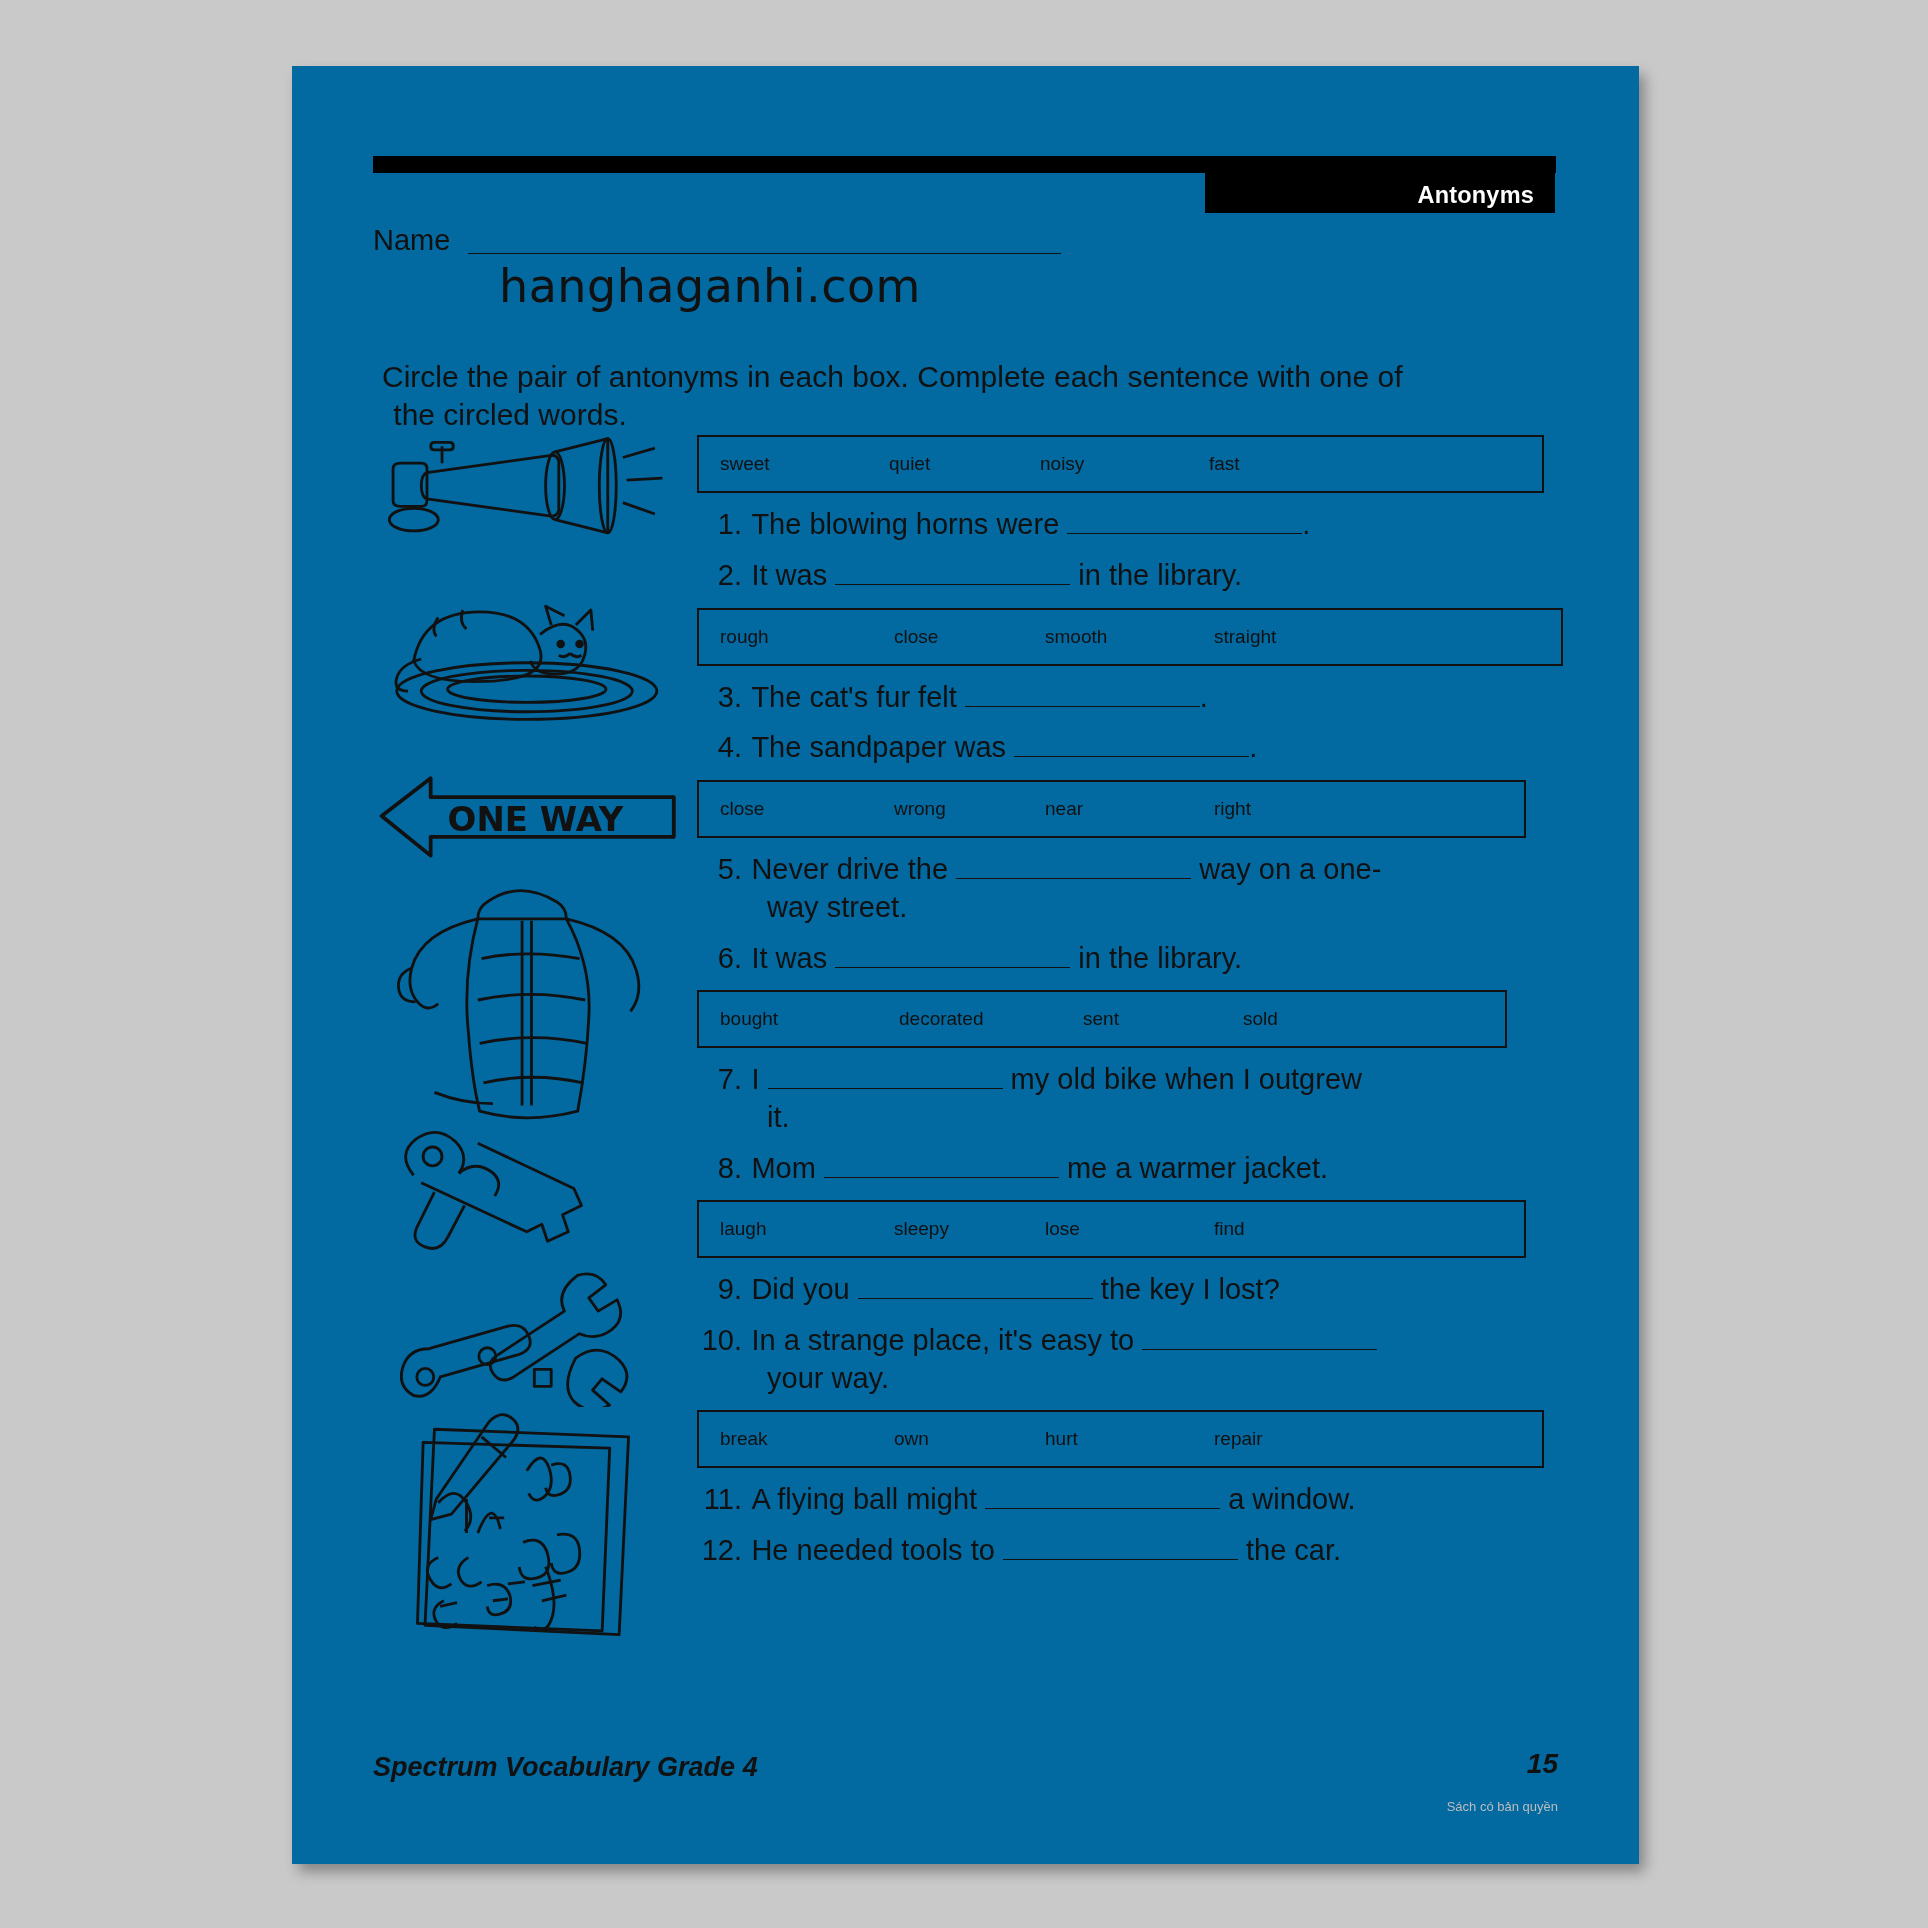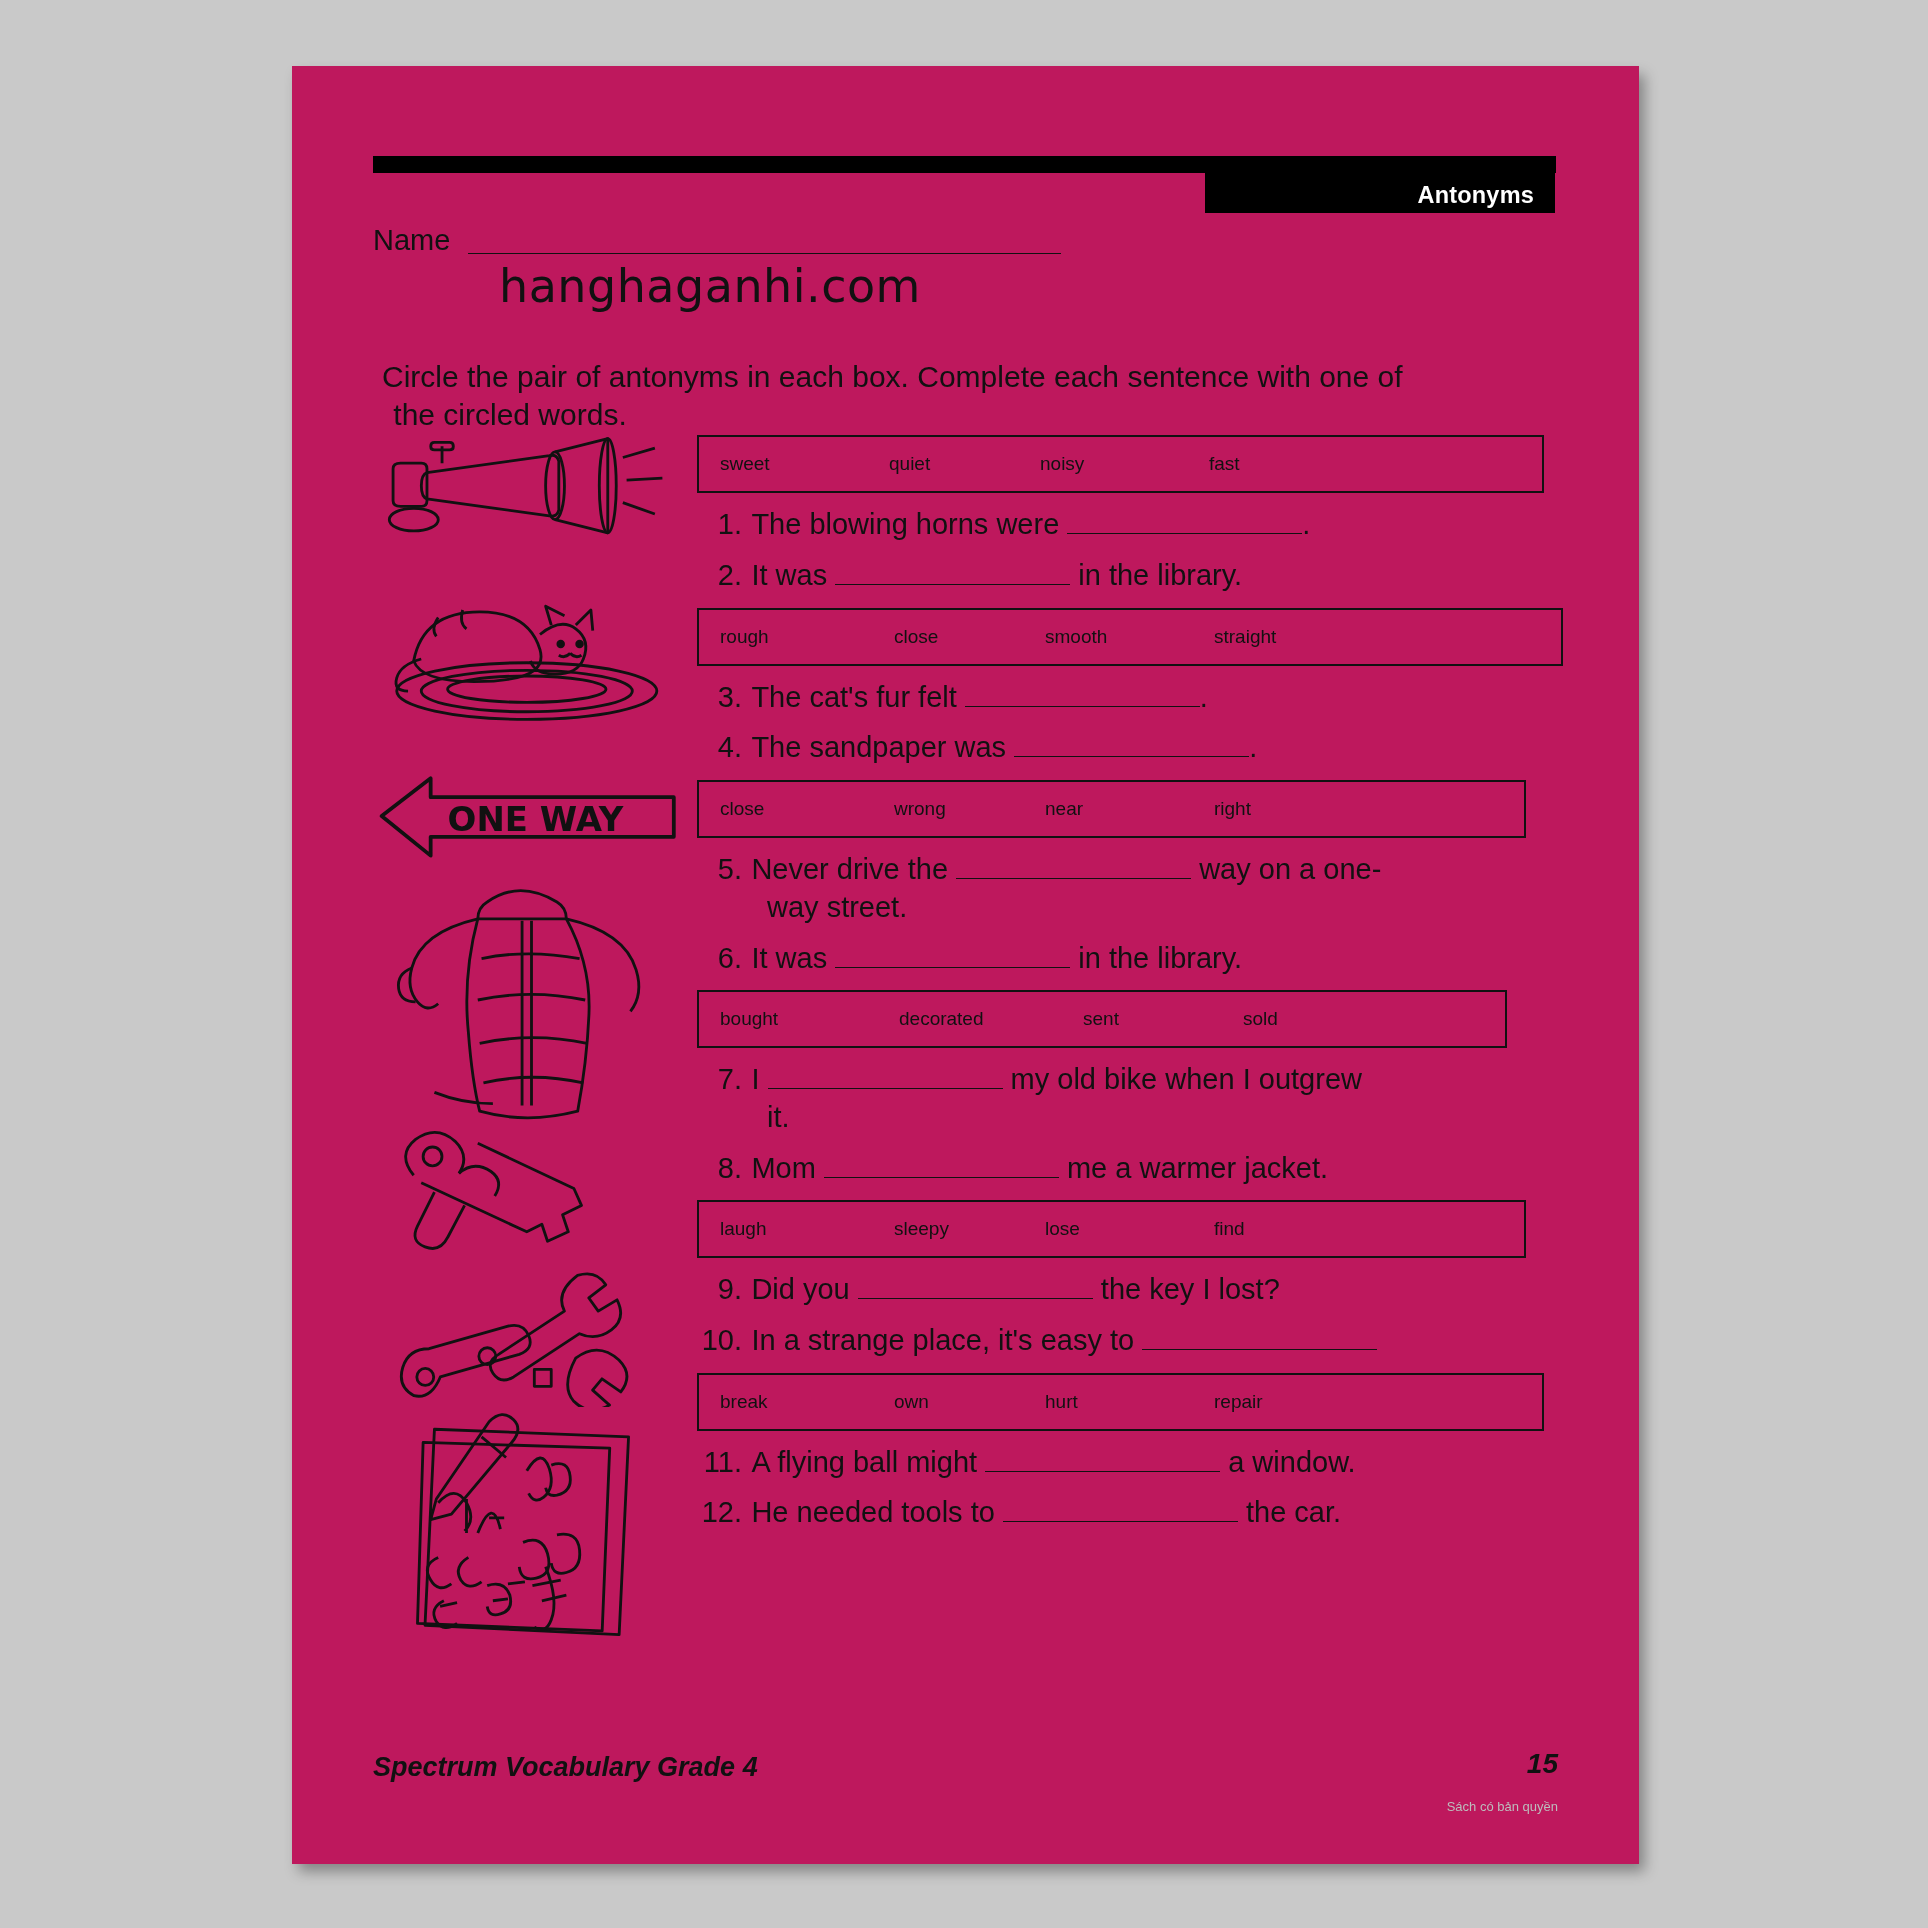--- a/index.html
+++ b/index.html
@@ -11,21 +11,21 @@
     overflow: hidden;
     font-family: "Liberation Sans", sans-serif;
   }
 
   .page {
     position: absolute;
     left: 292px;
     top: 66px;
     width: 1347px;
     height: 1798px;
-    background: #be185d;
+    background: #0369a1;
     box-shadow: 5.6px 7.5px 13px rgba(0,0,0,0.35);
   }
 
   
   .header-bar {
     position: absolute;
     left: 81px;
     top: 90px;
     width: 1183px;
     height: 17px;
@@ -394,20 +394,21 @@
       <span class="txt">Did you </span>
       <span class="blank" style="width:235px"></span>
       <span class="txt"> the key I lost?</span>
     </div>
 
     <div class="sentence">
       <span class="num">10.</span>
       <span class="txt">In a strange place, it's easy to </span>
       <span class="blank" style="width:235px"></span>
       <span class="txt"></span>
+      <span class="cont">your way.</span>
     </div>
 
     <div class="wordbox" style="width:847px">
       <span style="width:174px">break</span>
       <span style="width:151px">own</span>
       <span style="width:169px">hurt</span>
       <span>repair</span>
     </div>
 
     <div class="sentence">

